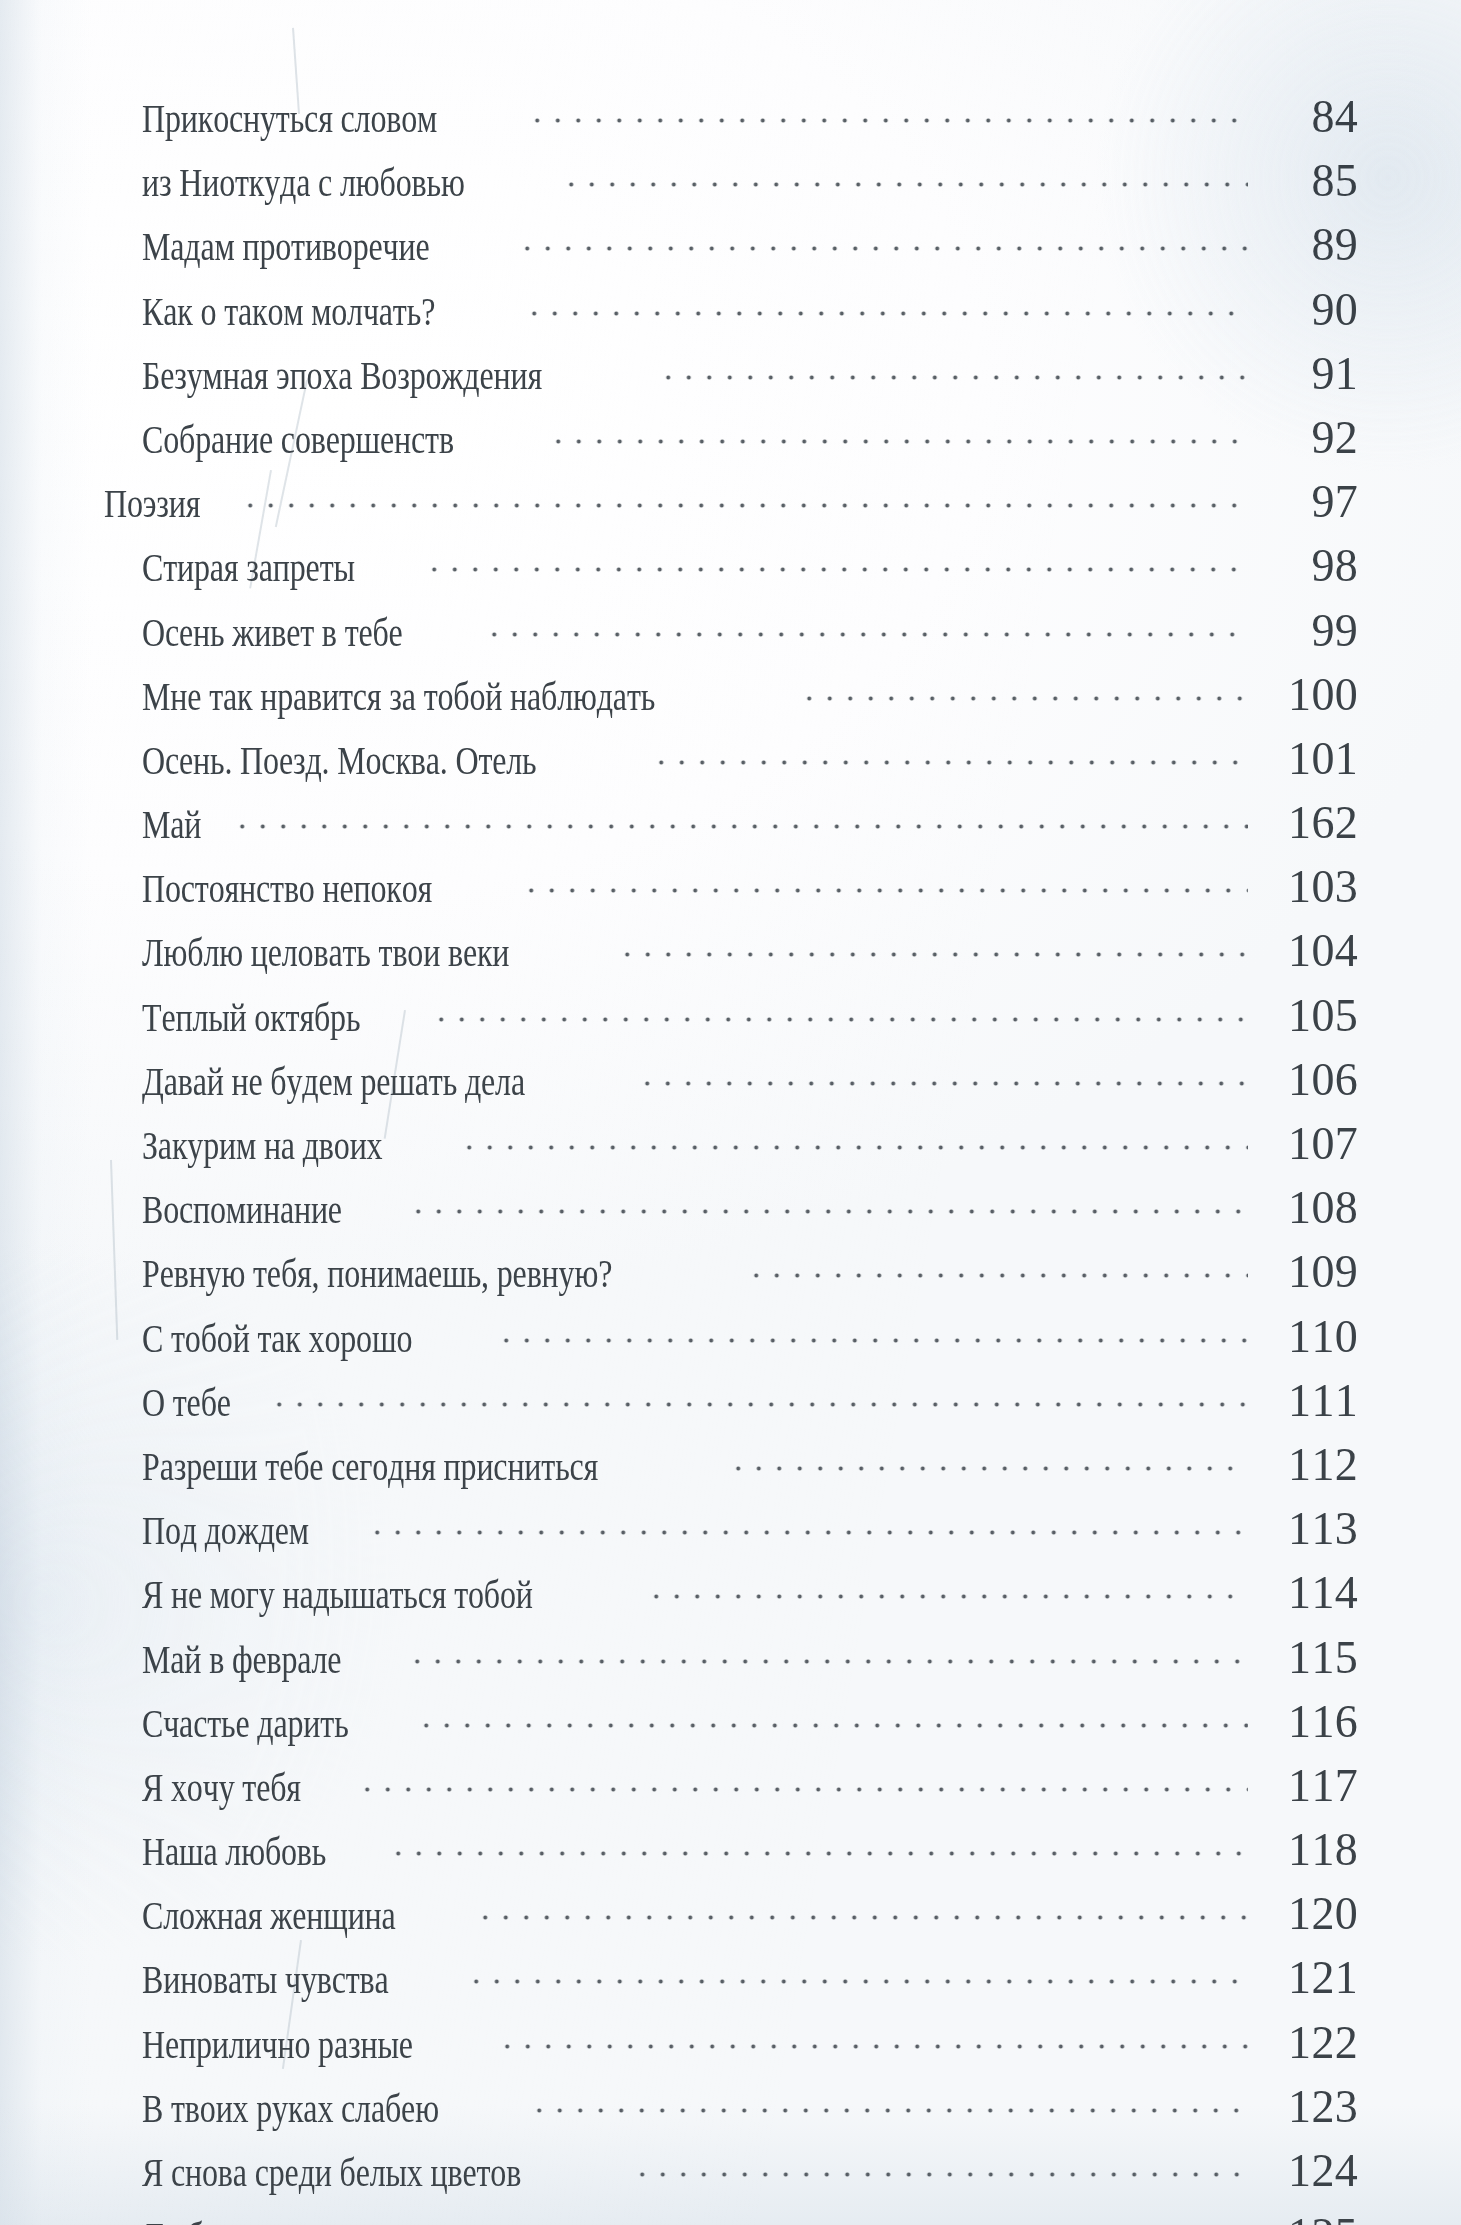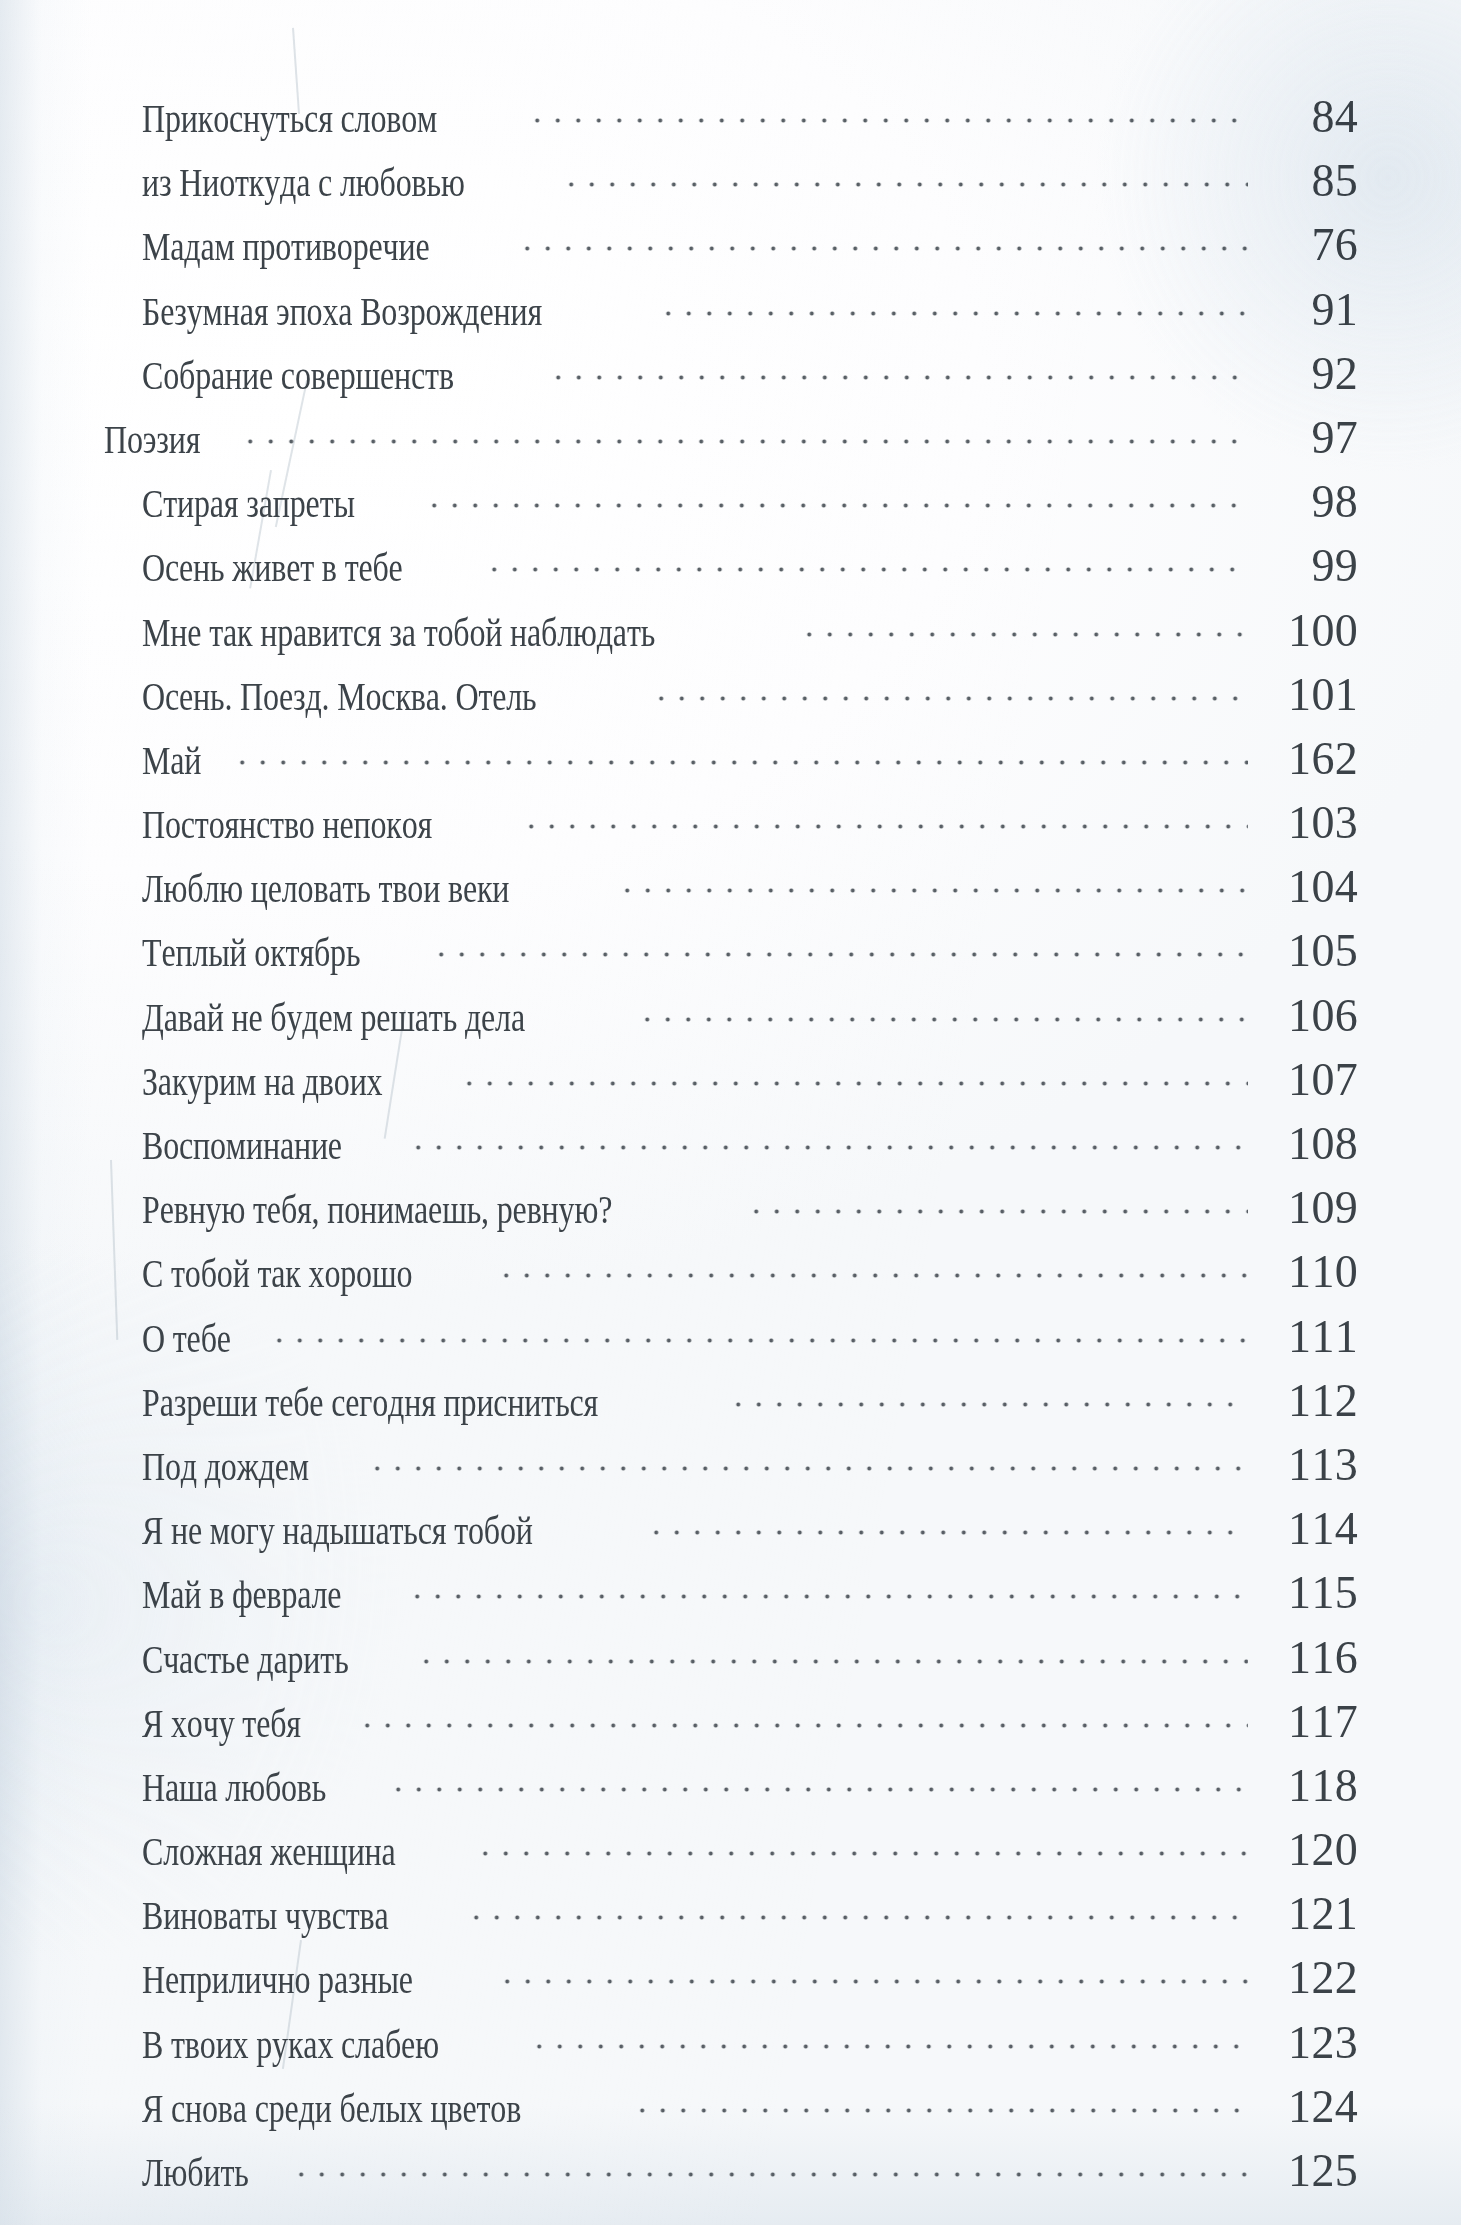--- a/index.html
+++ b/index.html
@@ -133,21 +133,26 @@
         <span class="toc-page">84</span>
       </div>
       <div class="toc-row level-2">
         <span class="toc-title">из Ниоткуда с любовью</span>
         <span class="toc-leader"></span>
         <span class="toc-page">85</span>
       </div>
       <div class="toc-row level-2">
         <span class="toc-title">Мадам противоречие</span>
         <span class="toc-leader"></span>
-        <span class="toc-page">76</span>
+        <span class="toc-page">89</span>
+      </div>
+      <div class="toc-row level-2">
+        <span class="toc-title">Как о таком молчать?</span>
+        <span class="toc-leader"></span>
+        <span class="toc-page">90</span>
       </div>
       <div class="toc-row level-2">
         <span class="toc-title">Безумная эпоха Возрождения</span>
         <span class="toc-leader"></span>
         <span class="toc-page">91</span>
       </div>
       <div class="toc-row level-2">
         <span class="toc-title">Собрание совершенств</span>
         <span class="toc-leader"></span>
         <span class="toc-page">92</span>

